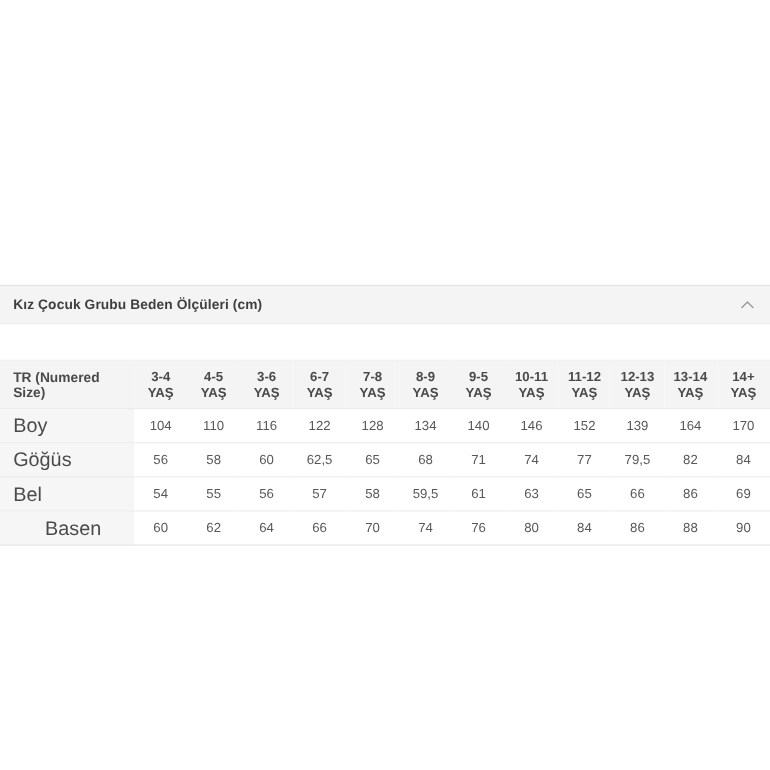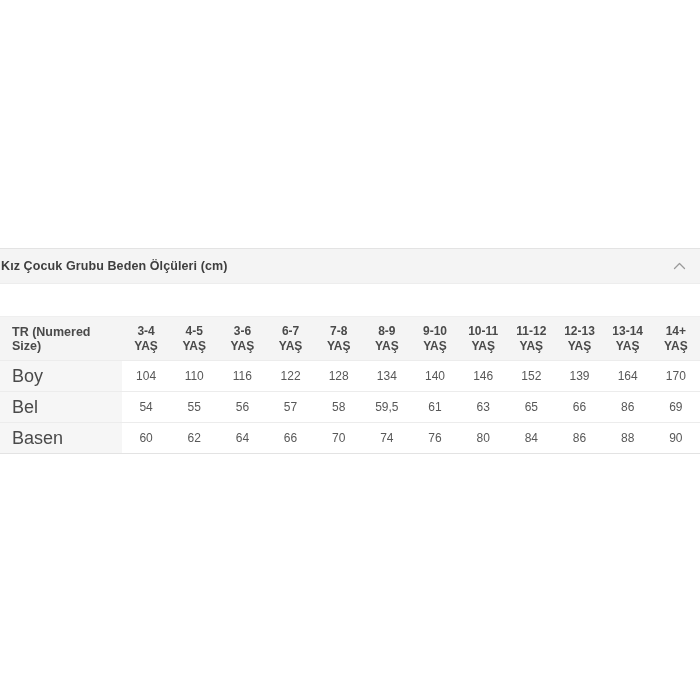--- a/index.html
+++ b/index.html
@@ -19,22 +19,23 @@
   }
   .accordion{
     position:absolute;left:0;top:248px;width:700px;
   }
   .accordion-header{
     box-sizing:border-box;
     height:36px;background:var(--header-bg);
     border-top:1px solid var(--outer-border);
     border-bottom:1px solid #ededed;
     display:flex;align-items:center;justify-content:space-between;
-    padding:0 14px 0 1px;
+    padding:0 14px 0 12px;
     cursor:pointer;
+    margin-top:11px;
   }
   .accordion-title{
     font-size:12.5px;font-weight:bold;color:#3f3f3f;letter-spacing:.1px;
   }
   .chevron{display:flex;align-items:center;}
   .gap{height:7px;background:#ffffff;}
   table.size-table{
     width:700px;border-collapse:collapse;table-layout:fixed;margin-top:25px;
   }
   table.size-table col.label-col{width:122px;}
@@ -58,20 +59,21 @@
     border-top:1px solid var(--border);
   }
   tbody td{
     background:#ffffff;text-align:center;
     font-size:12px;color:var(--value-text);
     border-top:1px solid var(--border);
     height:28px;padding:0;
   }
   tbody tr:last-child th, tbody tr:last-child td{
     border-bottom:1px solid var(--outer-border);
+    text-align:center;
   }
 </style>
 </head>
 <body>
 
 <div>
   <section class="accordion">
 
     <header class="accordion-header">
       <span class="accordion-title">Kız Çocuk Grubu Beden Ölçüleri (cm)</span>
@@ -122,21 +124,21 @@
             </th>
             <th>
               <span class="hline">7-8</span>
               <span class="hline">YAŞ</span>
             </th>
             <th>
               <span class="hline">8-9</span>
               <span class="hline">YAŞ</span>
             </th>
             <th>
-              <span class="hline">9-10</span>
+              <span class="hline">9-5</span>
               <span class="hline">YAŞ</span>
             </th>
             <th>
               <span class="hline">10-11</span>
               <span class="hline">YAŞ</span>
             </th>
             <th>
               <span class="hline">11-12</span>
               <span class="hline">YAŞ</span>
             </th>
@@ -165,20 +167,35 @@
             <td>128</td>
             <td>134</td>
             <td>140</td>
             <td>146</td>
             <td>152</td>
             <td>139</td>
             <td>164</td>
             <td>170</td>
           </tr>
           <tr>
+            <th>Göğüs</th>
+            <td>56</td>
+            <td>58</td>
+            <td>60</td>
+            <td>62,5</td>
+            <td>65</td>
+            <td>68</td>
+            <td>71</td>
+            <td>74</td>
+            <td>77</td>
+            <td>79,5</td>
+            <td>82</td>
+            <td>84</td>
+          </tr>
+          <tr>
             <th>Bel</th>
             <td>54</td>
             <td>55</td>
             <td>56</td>
             <td>57</td>
             <td>58</td>
             <td>59,5</td>
             <td>61</td>
             <td>63</td>
             <td>65</td>

